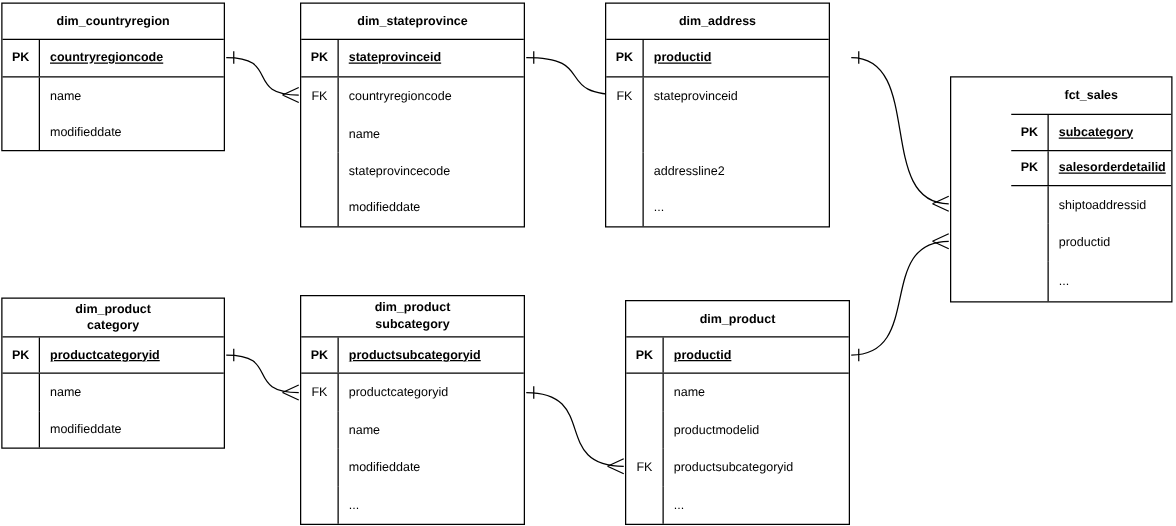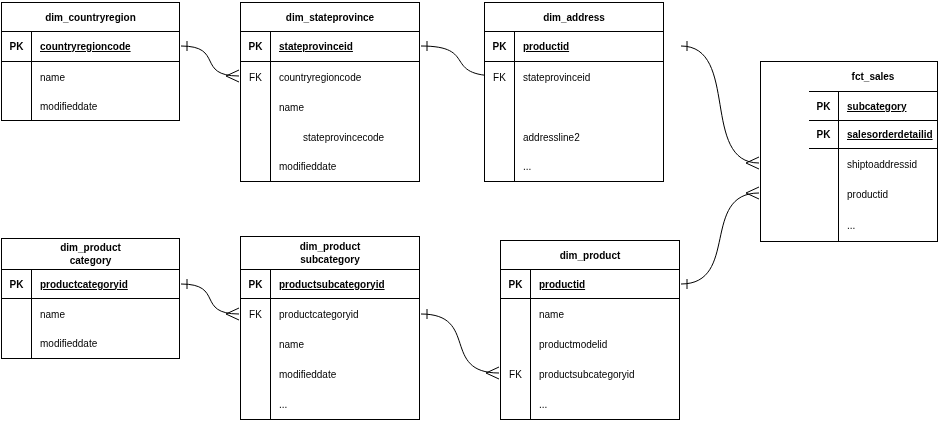--- a/index.html
+++ b/index.html
@@ -135,21 +135,21 @@
           <div class="field-cell pk-field">stateprovinceid</div>
         </div>
         <div class="entity-row" style="height: 30px;">
           <div class="key-cell">FK</div>
           <div class="field-cell">countryregioncode</div>
         </div>
         <div class="entity-row" style="height: 30px;">
           <div class="key-cell"></div>
           <div class="field-cell">name</div>
         </div>
-        <div class="entity-row" style="height: 30px; gap: 24px;">
+        <div class="entity-row" style="height: 30px;">
           <div class="key-cell"></div>
           <div class="field-cell">stateprovincecode</div>
         </div>
         <div class="entity-row" style="height: 29px;">
           <div class="key-cell"></div>
           <div class="field-cell">modifieddate</div>
         </div>
       </div>
       <div class="entity" style="left: 484px; top: 2px; width: 180px;">
         <div class="entity-title" style="height: 29px;">dim_address</div>

